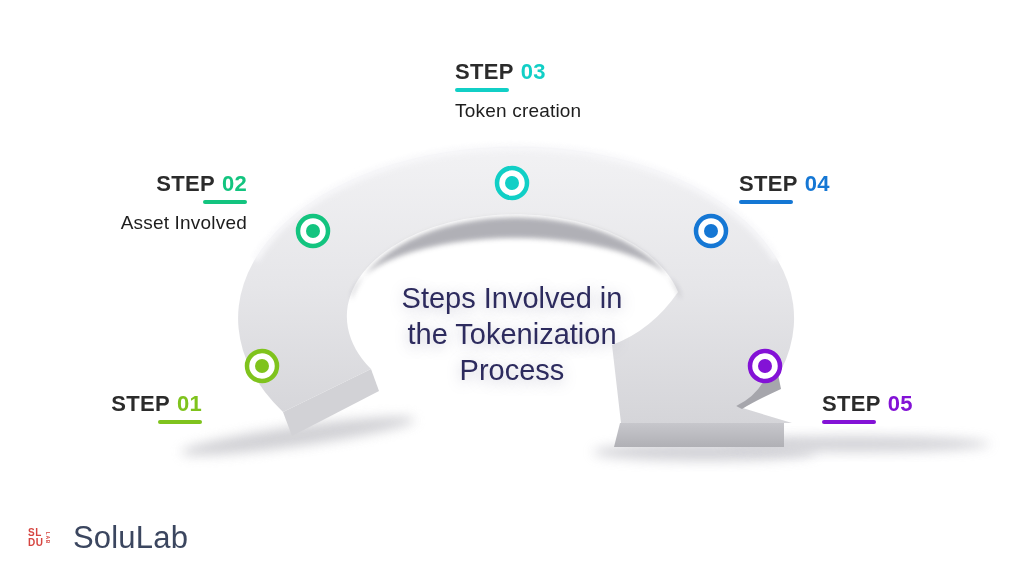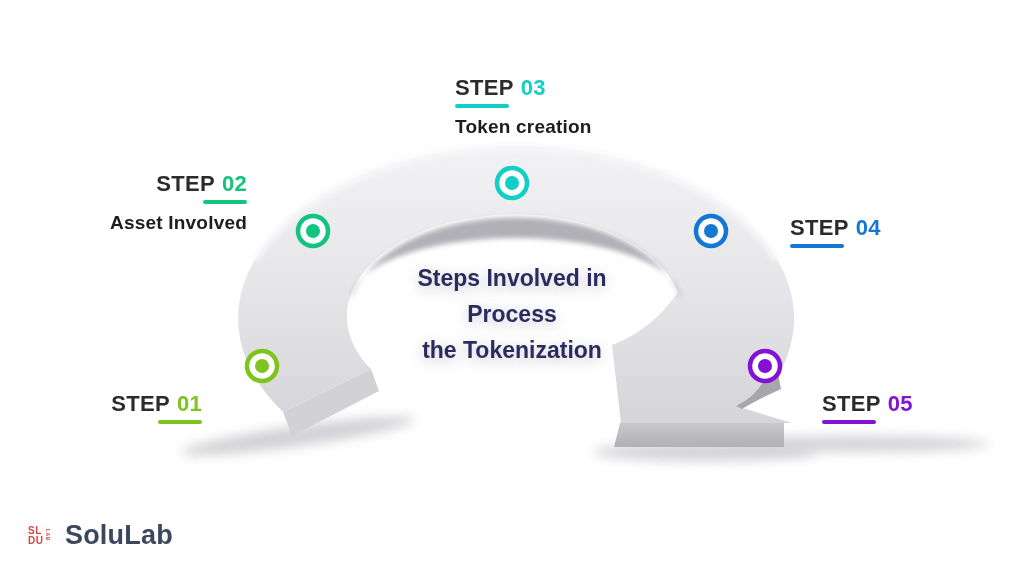--- a/index.html
+++ b/index.html
@@ -9,37 +9,37 @@
   }
   .ring-svg{position:absolute;left:0;top:0;width:1024px;height:576px;}
 
   
   .step{position:absolute;white-space:nowrap;}
   .step-head{font-size:22px;font-weight:700;color:#2b2b2b;letter-spacing:.3px;line-height:24px;}
   .step-num{margin-left:7px;}
   .underline{height:3.5px;border-radius:2px;margin-top:4px;}
   .underline.u-word{width:54px;}
   .underline.u-num{width:44px;}
-  .step-label{font-size:19px;font-weight:700;color:#1d1d1d;letter-spacing:.2px;margin-top:8px;line-height:21px;}
+  .step-label{font-size:19px;font-weight:400;color:#1d1d1d;letter-spacing:.2px;margin-top:8px;line-height:21px;}
   .step-right{text-align:right;}
   .step-right .underline{margin-left:auto;}
 
   
   .title{
-    position:absolute;left:50%;top:260px;transform:translateX(-50%);
-    width:340px;text-align:center;font-size:23px;font-weight:700;line-height:36px;
+    position:absolute;left:50%;top:280px;transform:translateX(-50%);
+    width:340px;text-align:center;font-size:29px;font-weight:400;line-height:36px;
     text-shadow:0 3px 14px rgba(130,130,160,.45);
   }
 
   
-  .logo{position:absolute;left:28px;top:520px;display:flex;align-items:center;gap:16px;}
+  .logo{position:absolute;left:28px;top:520px;display:flex;align-items:center;gap:24px;}
   .logo-icon{display:flex;align-items:center;line-height:1;}
   .logo-grid{display:flex;flex-direction:column;font-weight:700;font-size:10px;letter-spacing:.5px;}
   .logo-side{writing-mode:vertical-rl;font-size:4.5px;font-weight:700;letter-spacing:1px;margin-left:1px;}
-  .logo-name{font-size:27px;font-weight:700;letter-spacing:.2px;}
+  .logo-name{font-size:31px;font-weight:400;letter-spacing:.2px;}
 </style>
 </head>
 <body>
 
 <div class="canvas">
 
   <svg class="ring-svg" viewBox="0 0 1024 576">
     <defs>
       <linearGradient id="ringGrad" x1="0" y1="0" x2="0" y2="1">
         <stop offset="0" stop-color="#f2f2f4"></stop>
@@ -97,41 +97,41 @@
       <circle cx="711" cy="231" r="7" fill="#1577d4"></circle>
     </g>
     <g>
       <circle cx="765" cy="366" r="15" fill="#ffffff" stroke-width="4.5" stroke="#8312d6"></circle>
       <circle cx="765" cy="366" r="7" fill="#8312d6"></circle>
     </g>
   </svg>
 
   <div class="title" style="color: rgb(45, 43, 94);">
     <div>Steps Involved in</div>
+    <div>the Tokenization</div>
     <div>Process</div>
-    <div>the Tokenization</div>
   </div>
 
-  <div class="step" style="left:455px;top:76px;">
+  <div class="step" style="left:455px;top:60px;">
     <div class="step-head">
       <span>STEP</span><span class="step-num" style="color: rgb(17, 207, 198);">03</span>
     </div>
     <div class="underline u-word" style="background-color: rgb(17, 207, 198);"></div>
     <div class="step-label">Token creation</div>
   </div>
 
   <div class="step step-right" style="right:777px;top:172px;">
     <div class="step-head">
       <span>STEP</span><span class="step-num" style="color: rgb(19, 196, 127);">02</span>
     </div>
     <div class="underline u-num" style="background-color: rgb(19, 196, 127);"></div>
     <div class="step-label">Asset Involved</div>
   </div>
 
-  <div class="step" style="left:790px;top:172px;margin-top:44px;">
+  <div class="step" style="left:739px;top:172px;">
     <div class="step-head">
       <span>STEP</span><span class="step-num" style="color: rgb(21, 119, 212);">04</span>
     </div>
     <div class="underline u-word" style="background-color: rgb(21, 119, 212);"></div>
   </div>
 
   <div class="step step-right" style="right:822px;top:392px;">
     <div class="step-head">
       <span>STEP</span><span class="step-num" style="color: rgb(127, 195, 29);">01</span>
     </div>

